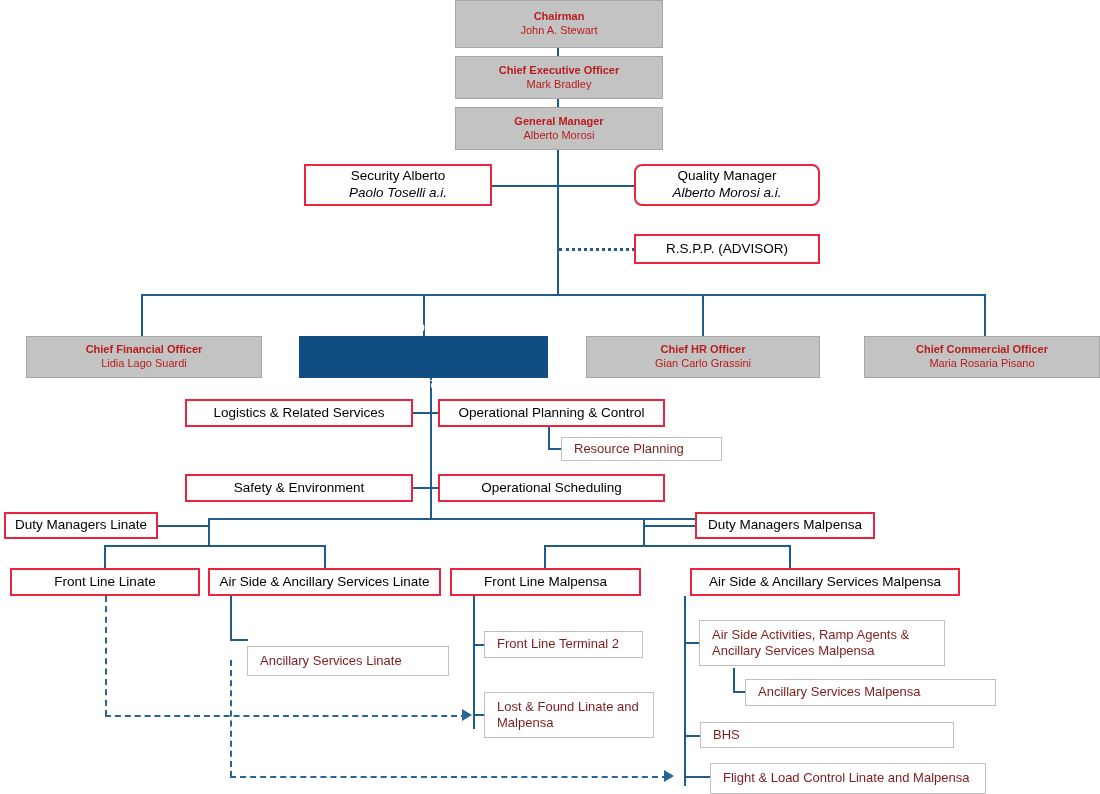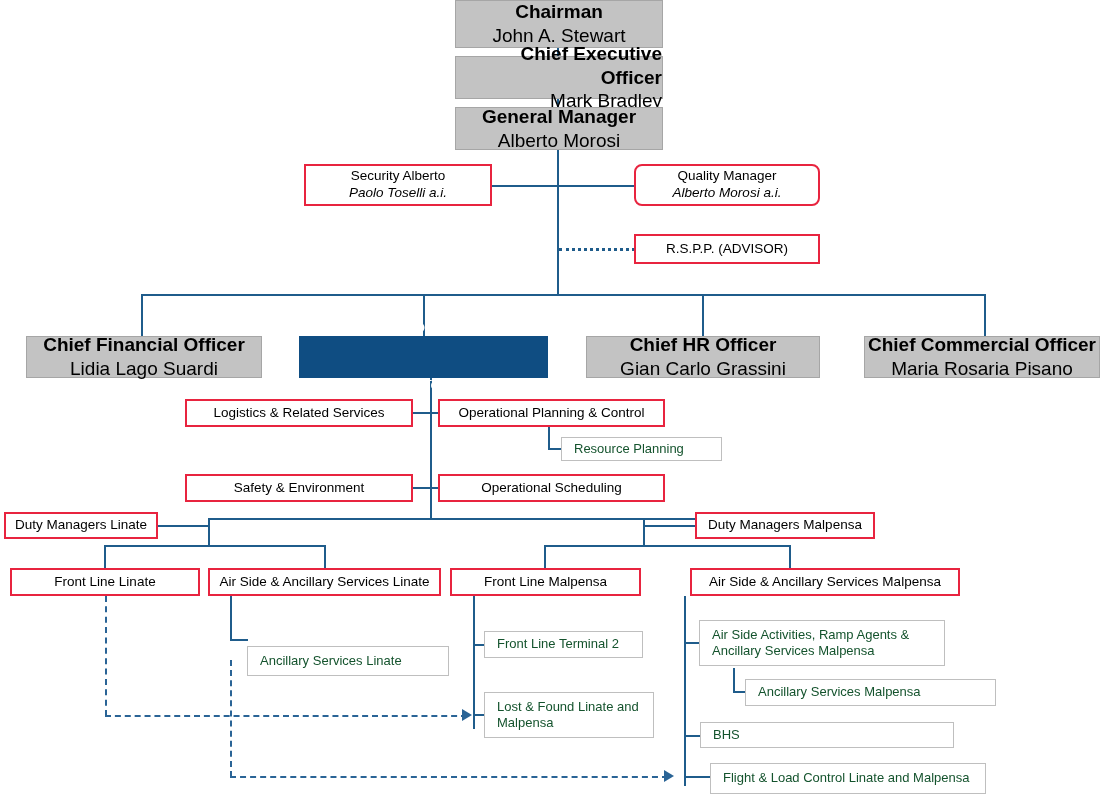--- a/index.html
+++ b/index.html
@@ -24,22 +24,22 @@
     align-items: center;
     justify-content: center;
     text-align: center;
     line-height: 1.25;
     z-index: 5;
   }
   
   .node.gray {
     background: #c3c3c3;
     border: 1px solid #a6a6a6;
-    font-size: 19px;
-    color: #000000;
+    font-size: 11px;
+    color: #b91c1c;
   }
   .node.gray .title { font-weight: bold; }
   
   .node.blue {
     background: #0f4d82;
     border: 1px solid #0f4d82;
     color: #ffffff;
     font-size: 13.5px;
   }
   .node.blue .title { font-weight: bold; }
@@ -49,21 +49,21 @@
     border: 2px solid #e8243f;
     font-size: 13.5px;
     color: #000000;
   }
   .node.red .sub { font-style: italic; }
   
   .node.leaf {
     background: #ffffff;
     border: 1px solid #bfbfbf;
     font-size: 13px;
-    color: #14532d;
+    color: #7f1d1d;
     align-items: flex-start;
     text-align: left;
     padding-left: 12px;
   }
   .node.leaf.two-line { justify-content: center; }
   .node .title, .node .sub { display: block; width: 100%; }
 
   
   .ln {
     position: absolute;
@@ -172,21 +172,21 @@
 
   <div class="dashln v" style="left:230px; top:660px; height:117px;"></div>
   <div class="dashln h" style="left:230px; top:776px; width:438px;"></div>
   <div class="arrow" style="left:664px; top:770px;"></div>
 
   <div class="node gray" style="left:455px; top:0px; width:208px; height:48px;">
     <span class="title">Chairman</span>
     <span class="sub">John A. Stewart</span>
   </div>
 
-  <div class="node gray" style="left:455px; top:56px; width:208px; height:43px;text-align:right;">
+  <div class="node gray" style="left:455px; top:56px; width:208px; height:43px;">
     <span class="title">Chief Executive Officer</span>
     <span class="sub">Mark Bradley</span>
   </div>
 
   <div class="node gray" style="left:455px; top:107px; width:208px; height:43px;">
     <span class="title">General Manager</span>
     <span class="sub">Alberto Morosi</span>
   </div>
 
   <div class="node red" style="left:304px; top:164px; width:188px; height:42px;">

